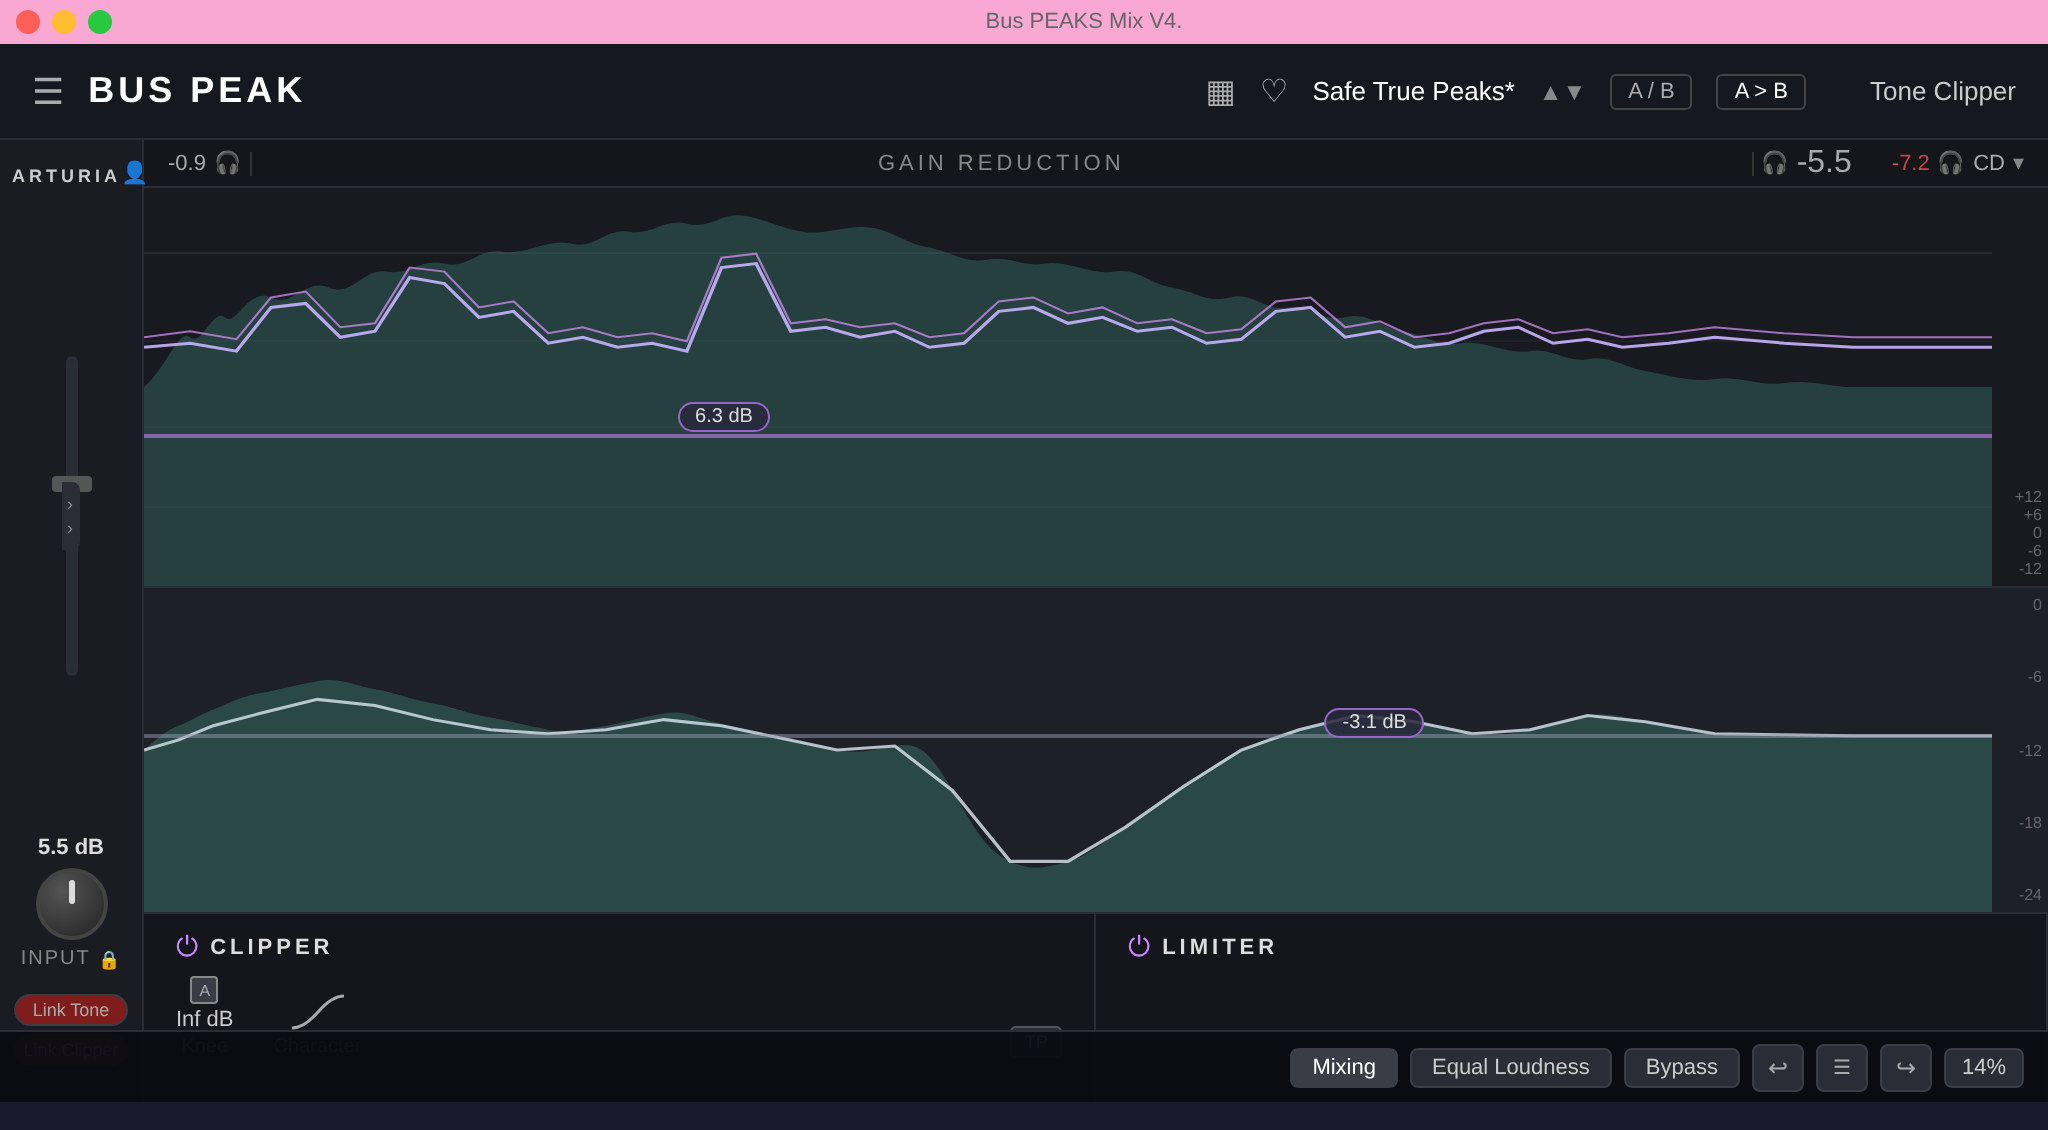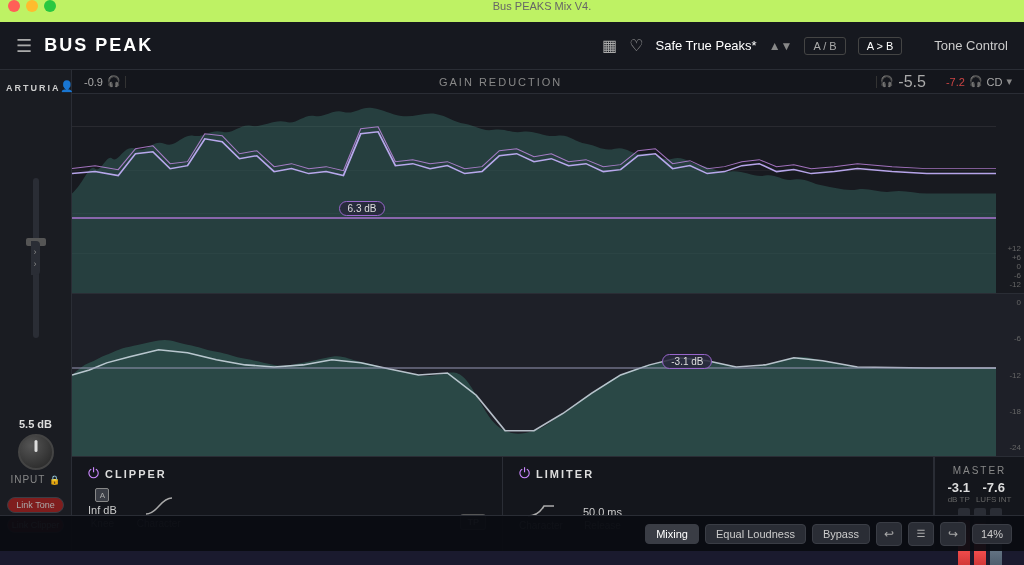--- a/index.html
+++ b/index.html
@@ -368,21 +368,21 @@
     }
     .master-val-group {
       display: flex;
       flex-direction: column;
       align-items: center;
     }
   </style>
 </head>
 <body>
 
-<div style="height:22px; background:#bef264; display:flex; padding:0 8px; position:relative; z-index:100;">
+<div style="height:22px; background:#f9a8d4; display:flex; align-items:center; padding:0 8px; position:relative; z-index:100;">
   <div class="traffic-lights">
     <div class="traffic-light tl-red"></div>
     <div class="traffic-light tl-yellow"></div>
     <div class="traffic-light tl-green"></div>
   </div>
   <div style="flex:1; text-align:center; font-size:11px; color:#666;">Bus PEAKS Mix V4.</div>
 </div>
 
 <div class="plugin-window">
 
@@ -390,21 +390,21 @@
     <span class="hamburger-icon">☰</span>
     <span class="plugin-name">BUS PEAK</span>
 
     <div class="header-controls">
       <span style="color:#aaa; font-size:16px;">▦</span>
       <span style="color:#aaa; font-size:16px;">♡</span>
       <span style="font-size:13px; color:#fff; cursor:pointer;">Safe True Peaks*</span>
       <span style="color:#888; font-size:12px;">▲▼</span>
       <button class="header-btn">A / B</button>
       <button class="header-btn active">A &gt; B</button>
-      <span style="font-size:13px; color:#ccc; margin-left:20px;">Tone Control</span>
+      <span style="font-size:13px; color:#ccc; margin-left:20px;">Tone Clipper</span>
     </div>
   </div>
 
   <div class="main-content">
 
     <div class="left-panel">
       <div style="display:flex; align-items:flex-end; justify-content:space-between; width:100%; padding: 0 6px 4px;">
         <span style="font-size:9px; font-weight:700; color:#ccc; letter-spacing:2px;">ARTURIA</span>
         <span style="color:#888; font-size:11px;">👤</span>
       </div>
@@ -519,61 +519,22 @@
               <span class="tp-badge">TP</span>
             </div>
           </div>
         </div>
 
         <div class="limiter-section">
           <div class="section-header">
             <span style="color:#cc88ff; font-size:14px;">⏻</span>
             <span style="font-size:11px; font-weight:700; color:#ddd; letter-spacing:2px;">LIMITER</span>
           </div>
-          <div class="section-params">
-            <div class="param-group">
-              <svg class="curve-icon" viewBox="0 0 30 20">
-                <path d="M2,18 Q12,18 18,8 L28,8" fill="none" stroke="#aaa" stroke-width="1.5"></path>
-              </svg>
-              <span style="font-size:10px; color:#777;">Character</span>
-            </div>
-            <div class="param-group">
-              <span style="font-size:11px; color:#ccc; margin-top:18px;">50.0 ms</span>
-              <span style="font-size:10px; color:#777;">Release</span>
-            </div>
-          </div>
-        </div>
-
-        <div class="right-panel">
-          <span style="font-size:10px; color:#888; letter-spacing:2px; margin-bottom:4px;">MASTER</span>
-
-          <div style="display:flex; gap:6px; align-items:flex-start;">
-            <div class="master-val-group">
-              <span style="font-size:13px; color:#ddd; font-weight:600;">-3.1</span>
-              <span style="font-size:8px; color:#666;">dB TP</span>
-            </div>
-            <div class="master-val-group">
-              <span style="font-size:13px; color:#ddd; font-weight:600;">-7.6</span>
-              <span style="font-size:8px; color:#666;">LUFS INT</span>
-            </div>
-          </div>
-
-          <div style="display:flex; gap:4px; margin-top:4px; align-items:flex-end;">
-            <div style="width:12px; height:60px; background:#2a2d35; border-radius:2px; position:relative; overflow:hidden;">
-              <div style="position:absolute; bottom:0; width:100%; height:80%; background:linear-gradient(to top,#cc3333,#ff5555,#884444); border-radius:2px 2px 0 0;"></div>
-            </div>
-            <div style="width:12px; height:60px; background:#2a2d35; border-radius:2px; position:relative; overflow:hidden;">
-              <div style="position:absolute; bottom:0; width:100%; height:75%; background:linear-gradient(to top,#cc3333,#ff5555,#884444); border-radius:2px 2px 0 0;"></div>
-            </div>
-            <div style="width:12px; height:60px; background:#2a2d35; border-radius:2px; position:relative; overflow:hidden;">
-              <div style="position:absolute; bottom:0; width:100%; height:55%; background:linear-gradient(to top,#4a5a6a,#7a8a9a); border-radius:2px 2px 0 0;"></div>
-            </div>
-          </div>
-
-        </div>
+        </div>
+
 
       </div>
     </div>
 
   </div>
 
   <div class="bottom-bar">
     <button class="bottom-btn active">Mixing</button>
     <button class="bottom-btn">Equal Loudness</button>
     <button class="bottom-btn">Bypass</button>

